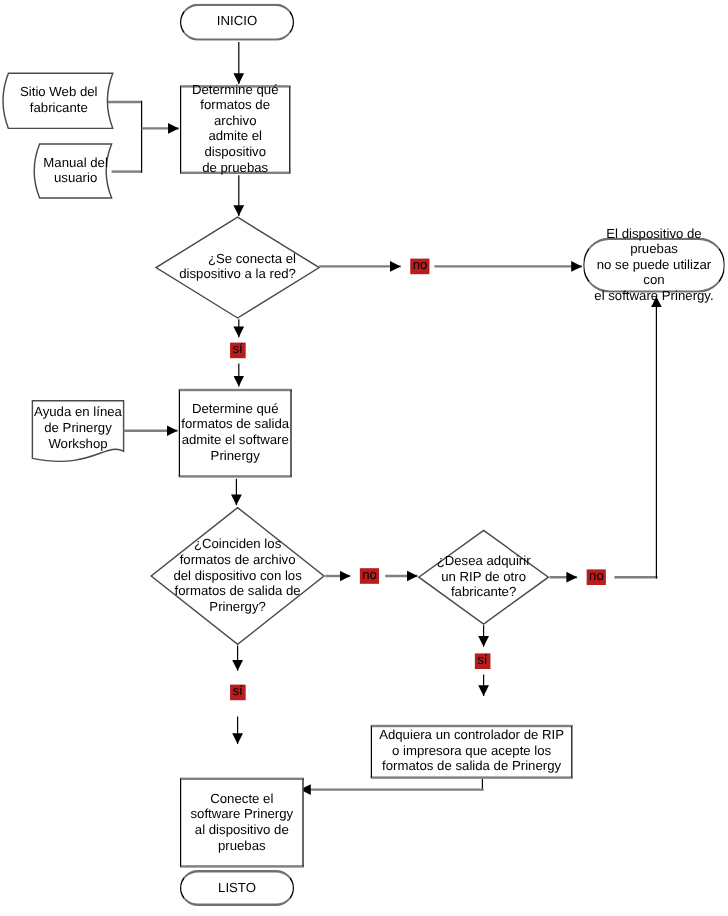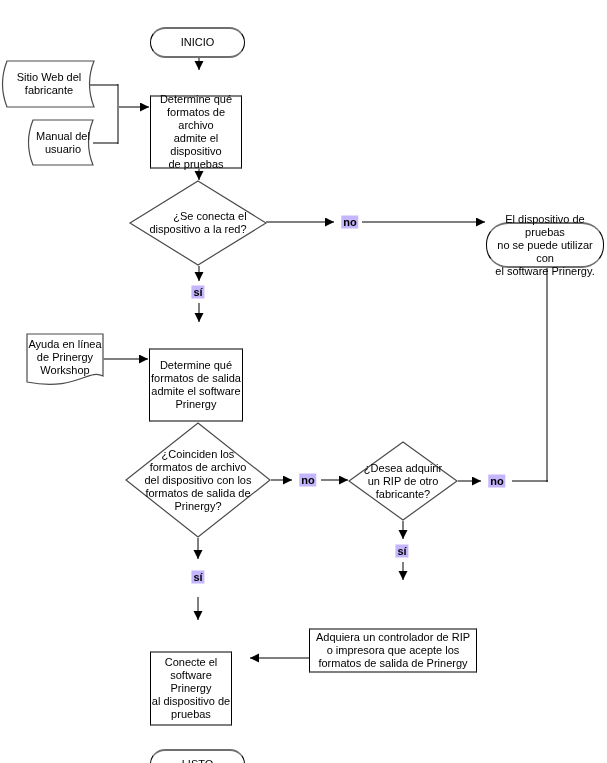--- a/index.html
+++ b/index.html
@@ -7,37 +7,37 @@
     position:relative;width:607px;height:763px;background:#ffffff;
     font-family:"Liberation Sans", sans-serif;font-size:11px;line-height:13px;color:#000;
     overflow:hidden;
   }
   svg.layer{position:absolute;left:0;top:0;z-index:1;}
   .shape{fill:#ffffff;stroke:#4a4a4a;stroke-width:1.2;}
   .v{stroke:#000000;stroke-width:1;}
   .h{stroke:#7f7f7f;stroke-width:2;}
   .node{
     position:absolute;z-index:2;display:flex;align-items:center;justify-content:center;
-    text-align:center;white-space:pre-line;background:#ffffff;box-sizing:border-box;margin-top:24px;
+    text-align:center;white-space:pre-line;background:#ffffff;box-sizing:border-box;
   }
   .proc{
     border-top:2px solid #7f7f7f;border-bottom:2px solid #7f7f7f;
     border-left:1px solid #000;border-right:1px solid #000;
   }
   .term{
     border-top:2px solid #6f6f6f;border-bottom:2px solid #6f6f6f;
     border-left:1px solid #000;border-right:1px solid #000;
   }
   .overlay{
     position:absolute;z-index:3;display:flex;align-items:center;justify-content:center;
     text-align:center;white-space:pre-line;background:transparent;
   }
   .edge-lbl{
     position:absolute;z-index:3;transform:translate(-50%,-50%);
-    white-space:nowrap;background:#c4b5fd;padding:0 2px;font-weight:bold;
+    white-space:nowrap;background:#b91c1c;padding:0 2px;
   }
 </style>
 </head>
 <body>
 
 <div class="stage">
 
   <svg class="layer" width="607" height="763" viewBox="0 0 607 763">
     <defs>
       <marker id="ah" markerUnits="userSpaceOnUse" markerWidth="10" markerHeight="10" refX="9" refY="4.5" orient="auto">
@@ -102,21 +102,21 @@
     <span>Determine qué
 formatos de salida
 admite el software
 Prinergy</span>
   </div>
   <div class="node proc" style="left:309px;top:604px;width:168px;height:45px;">
     <span>Adquiera un controlador de RIP
 o impresora que acepte los
 formatos de salida de Prinergy</span>
   </div>
-  <div class="node proc" style="left:150px;top:627px;width:82px;height:75px;">
+  <div class="node proc" style="left:150px;top:648px;width:103px;height:75px;">
     <span>Conecte el
 software Prinergy
 al dispositivo de
 pruebas</span>
   </div>
 
   <div class="overlay" style="left:33px;top:120px;width:60px;height:45px;">Manual del
 usuario</div>
   <div class="overlay" style="left:8px;top:62px;width:82px;height:44px;">Sitio Web del
 fabricante</div>

